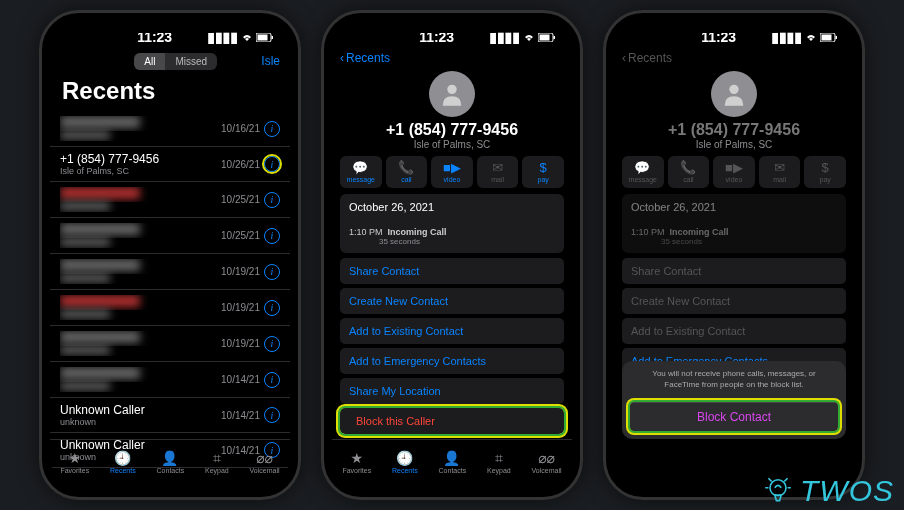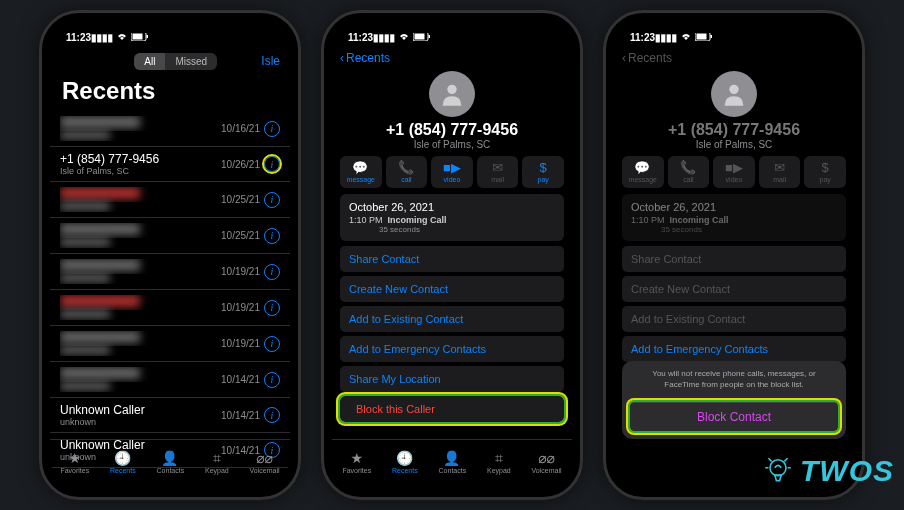--- a/index.html
+++ b/index.html
@@ -42,26 +42,27 @@
   transform: translateX(-50%);
   width: 110px;
   height: 20px;
   background: #000;
   border-radius: 0 0 14px 14px;
   z-index: 100;
 }
 
 .status-bar {
   display: flex;
-  justify-content: flex-start;
+  justify-content: flex-end;
   align-items: center;
   padding: 6px 16px 0;
   height: 26px;
-  font-size: 10px;
+  font-size: 14px;
   font-weight: 600;
+  gap: 35px;
 }
 .status-right { display: flex; gap: 3px; align-items: center; }
 
 .nav-bar {
   display: flex;
   align-items: center;
   justify-content: space-between;
   padding: 4px 10px;
   height: 28px;
 }
@@ -167,21 +168,21 @@
   padding:5px 0; gap:1px;
 }
 .action-btn .ic { color:#0a84ff; font-size:13px; height:14px; line-height:14px;}
 .action-btn .lbl { font-size:7px; color:#0a84ff; }
 .action-btn.dim .ic, .action-btn.dim .lbl { color:#555; }
 
 .card {
   background:#1c1c1e; margin:0 8px 5px; border-radius:6px; padding:7px 9px;
   font-size:10px;
 }
-.card .date-line { font-size:11px; margin-bottom:2px;}
+.card .date-line { font-size:11px; margin-bottom:14px;}
 .card .time-line { font-size:9px; color:#ccc;}
 .card .dur { font-size:8px; color:#8e8e93; padding-left:30px;}
 
 .option {
   background:#1c1c1e; margin:0 8px 4px; border-radius:5px;
   padding:7px 9px; font-size:11px; color:#0a84ff;
 }
 .option.red { color:#ff453a; }
 .option.dim { color:#555; }
 
@@ -191,23 +192,23 @@
   text-align:center;
 }
 .modal .msg { font-size:8px; color:#aaa; line-height:1.3; margin-bottom:8px; padding:0 4px;}
 .modal .btn {
   display:block; padding:7px; font-size:12px; border-top:0.5px solid #444;
 }
 .modal .btn.red { color:#d946ef;margin-top:12px; }
 .modal .btn.blue { color:#0a84ff; }
 
 .logo {
-  position:absolute; bottom:22px; right:10px;
+  position:absolute; bottom:2px; right:10px;
   display:flex; align-items:center; gap:6px;
-  font-size:30px; font-weight:700; font-style:italic;
+  font-size:30px; font-weight:400; font-style:italic;
   color:#33c6dd;
   letter-spacing:1px;
 }
 .bulb {
   width:32px; height:32px; position:relative;
 }
 .bulb svg { width:100%; height:100%; }
 </style>
 </head>
 <body>

